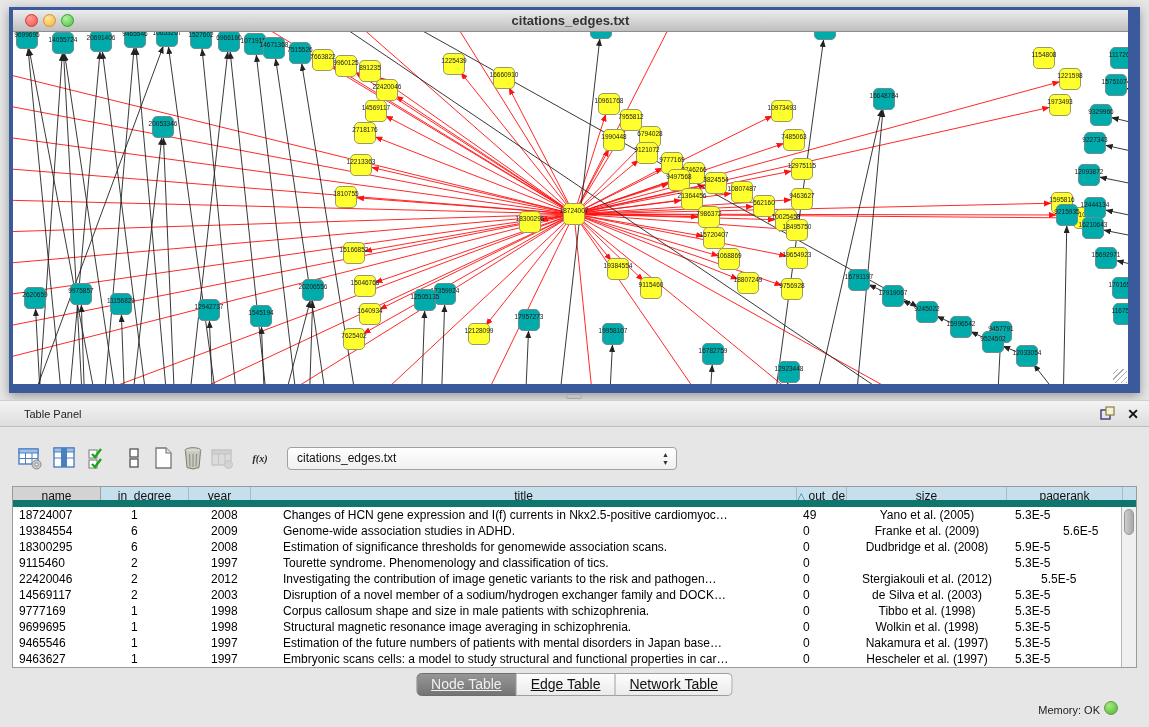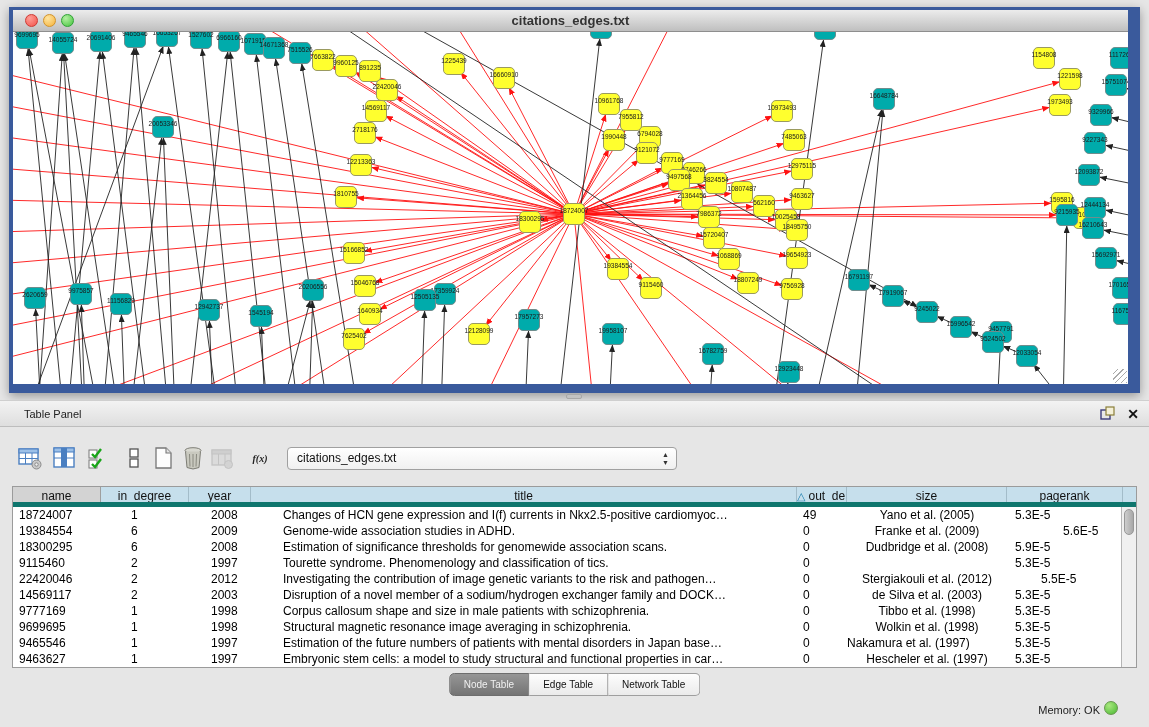--- a/index.html
+++ b/index.html
@@ -50,40 +50,40 @@
     border:1px solid #a0a0a0; border-radius:4px;
     background:linear-gradient(#ffffff,#f0f0f0);
     font-size:12px; line-height:21px; padding-left:9px; color:#111;
   }
   .net-select .stepper { position:absolute; right:7px; top:3px; font-size:7px; color:#333; line-height:8px; text-align:center; }
   
   .table-wrap {
     position:absolute; left:12px; top:486px; width:1125px; height:182px;
     border:1px solid #9b9b9b; background:#fff; overflow:hidden;
   }
-  .thead { display:flex; height:20px; background:#c6dfec; border-bottom:5px solid #0f766e; }
+  .thead { display:flex; height:20px; background:#c6dfec; border-bottom:7px solid #0f766e; }
   .th {
     font-size:12px; text-align:center; line-height:19px; color:#111;
     border-right:1px solid #a3bcc9; overflow:hidden; white-space:nowrap; flex:none;
   }
   .th.key-col { background:#d3d3d3; border-right:1px solid #9e9e9e; }
   .sort-tri { color:#1d7fae; font-size:11px; margin-right:3px; }
   .trow { display:flex; height:16px; background:#fff; }
   .td { font-size:12px; line-height:16px; white-space:nowrap; overflow:hidden; flex:none; color:#000; }
   .vscroll {
     position:absolute; right:0; top:20px; bottom:0; width:15px;
     background:#f0f0f0; border-left:1px solid #b5b5b5;
   }
   .vthumb { position:absolute; left:2px; top:2px; width:10px; height:26px; border-radius:6px;
     background:linear-gradient(90deg,#cdcdcd,#a8a8a8); border:1px solid #979797; }
   
   .seg-tabs { position:absolute; top:673px; left:50%; transform:translateX(-50%); display:flex; height:23px; }
   .seg {
-    font-size:10px; line-height:21px; padding:0 14px; border:1px solid #9f9f9f; border-left-width:0;
-    background:linear-gradient(#fdfdfd,#ebebeb); color:#111; white-space:nowrap;
+    font-size:14px; line-height:21px; padding:0 14px; border:1px solid #9f9f9f; border-left-width:0;
+    background:linear-gradient(#fdfdfd,#ebebeb); color:#111; white-space:nowrap;text-decoration:underline;
   }
   .seg:first-child { border-left-width:1px; border-radius:5px 0 0 5px; }
   .seg:last-child { border-radius:0 5px 5px 0; }
   .seg.selected { background:linear-gradient(#969696,#747474); color:#f0f0f0; border-color:#6d6d6d; }
   
   .memory-label { position:absolute; right:49px; top:704px; font-size:11px; color:#222; }
   .memory-dot { position:absolute; left:1104px; top:701px; width:14px; height:14px; border-radius:50%;
     background:radial-gradient(circle at 35% 30%, #a9e87f, #49b832); border:1px solid #68974f; }
 </style>
 </head>
@@ -770,28 +770,28 @@
         <div class="td" style="width: 50px; text-align: left; padding-left: 6px;">0</div>
         <div class="td" style="width: 160px; text-align: center;">Wolkin et al. (1998)</div>
         <div class="td" style="width: 116px; text-align: left; padding-left: 8px;">5.3E-5</div>
       </div>
       <div class="trow">
         <div class="td" style="width: 88px; text-align: left; padding-left: 6px;">9465546</div>
         <div class="td" style="width: 88px; text-align: left; padding-left: 30px;">1</div>
         <div class="td" style="width: 62px; text-align: left; padding-left: 22px;">1997</div>
         <div class="td" style="width: 546px; text-align: left; padding-left: 32px;">Estimation of the future numbers of patients with mental disorders in Japan base…</div>
         <div class="td" style="width: 50px; text-align: left; padding-left: 6px;">0</div>
-        <div class="td" style="width: 160px; text-align: left;">Nakamura et al. (1997)</div>
+        <div class="td" style="width: 160px; text-align: center;">Nakamura et al. (1997)</div>
         <div class="td" style="width: 116px; text-align: left; padding-left: 8px;">5.3E-5</div>
       </div>
       <div class="trow">
         <div class="td" style="width: 88px; text-align: left; padding-left: 6px;">9463627</div>
         <div class="td" style="width: 88px; text-align: left; padding-left: 30px;">1</div>
         <div class="td" style="width: 62px; text-align: left; padding-left: 22px;">1997</div>
-        <div class="td" style="width: 546px; text-align: left; padding-left: 32px;">Embryonic stem cells: a model to study structural and functional properties in car…</div>
+        <div class="td" style="width: 546px; text-align: left; padding-left: 32px;">Embryonic scans cells: a model to study structural and functional properties in car…</div>
         <div class="td" style="width: 50px; text-align: left; padding-left: 6px;">0</div>
         <div class="td" style="width: 160px; text-align: center;">Hescheler et al. (1997)</div>
         <div class="td" style="width: 116px; text-align: left; padding-left: 8px;">5.3E-5</div>
       </div>
     </div>
   <div class="vscroll">
     <div class="vthumb"></div>
   </div>
 </div>
 

